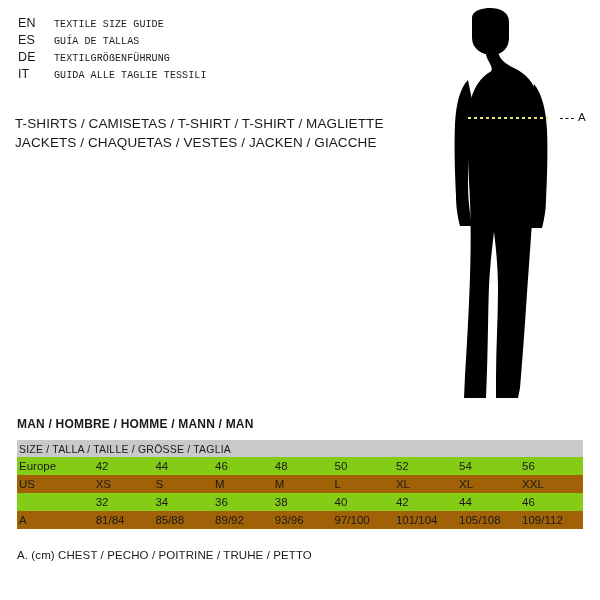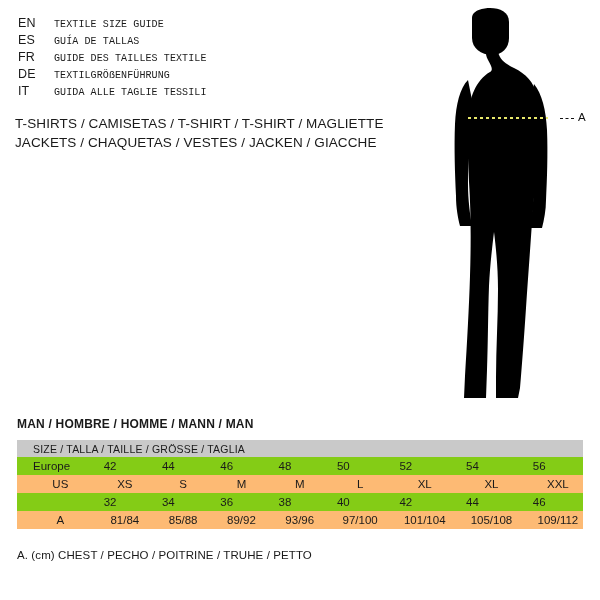--- a/index.html
+++ b/index.html
@@ -98,36 +98,35 @@
   table.size-table {
     position: absolute;
     left: 17px;
     top: 440px;
     width: 566px;
     border-collapse: collapse;
     font-size: 11.5px;
   }
   table.size-table td {
     height: 18px;
-    padding: 0 0 0 16px;
+    padding: 0 0 0 2px;
     vertical-align: middle;
     white-space: nowrap;
   }
   tr.row-head td {
     background: #c9c9c9;
     font-size: 10.5px;
     letter-spacing: 0.2px;
     height: 17px;
   }
   tr.row-shade td {
     background: #84cc16;
   }
   tr.row-plain td {
-    background: #fdba74;
-    text-align: center;
+    background: #a16207;
   }
   td.col-label {
     width: 88px;
   }
   td.col-val {
     width: 68px;
     text-align: left;
   }
 
   .footer-note {
@@ -145,24 +144,20 @@
 <div class="page">
 
   <div class="lang-block">
     <div class="lang-row">
       <span class="lang-code">EN</span>
       <span class="lang-text">TEXTILE SIZE GUIDE</span>
     </div>
     <div class="lang-row">
       <span class="lang-code">ES</span>
       <span class="lang-text">GUÍA DE TALLAS</span>
-    </div>
-    <div class="lang-row">
-      <span class="lang-code">FR</span>
-      <span class="lang-text">GUIDE DES TAILLES TEXTILE</span>
     </div>
     <div class="lang-row">
       <span class="lang-code">DE</span>
       <span class="lang-text">TEXTILGRÖẞENFÜHRUNG</span>
     </div>
     <div class="lang-row">
       <span class="lang-code">IT</span>
       <span class="lang-text">GUIDA ALLE TAGLIE TESSILI</span>
     </div>
   </div>

